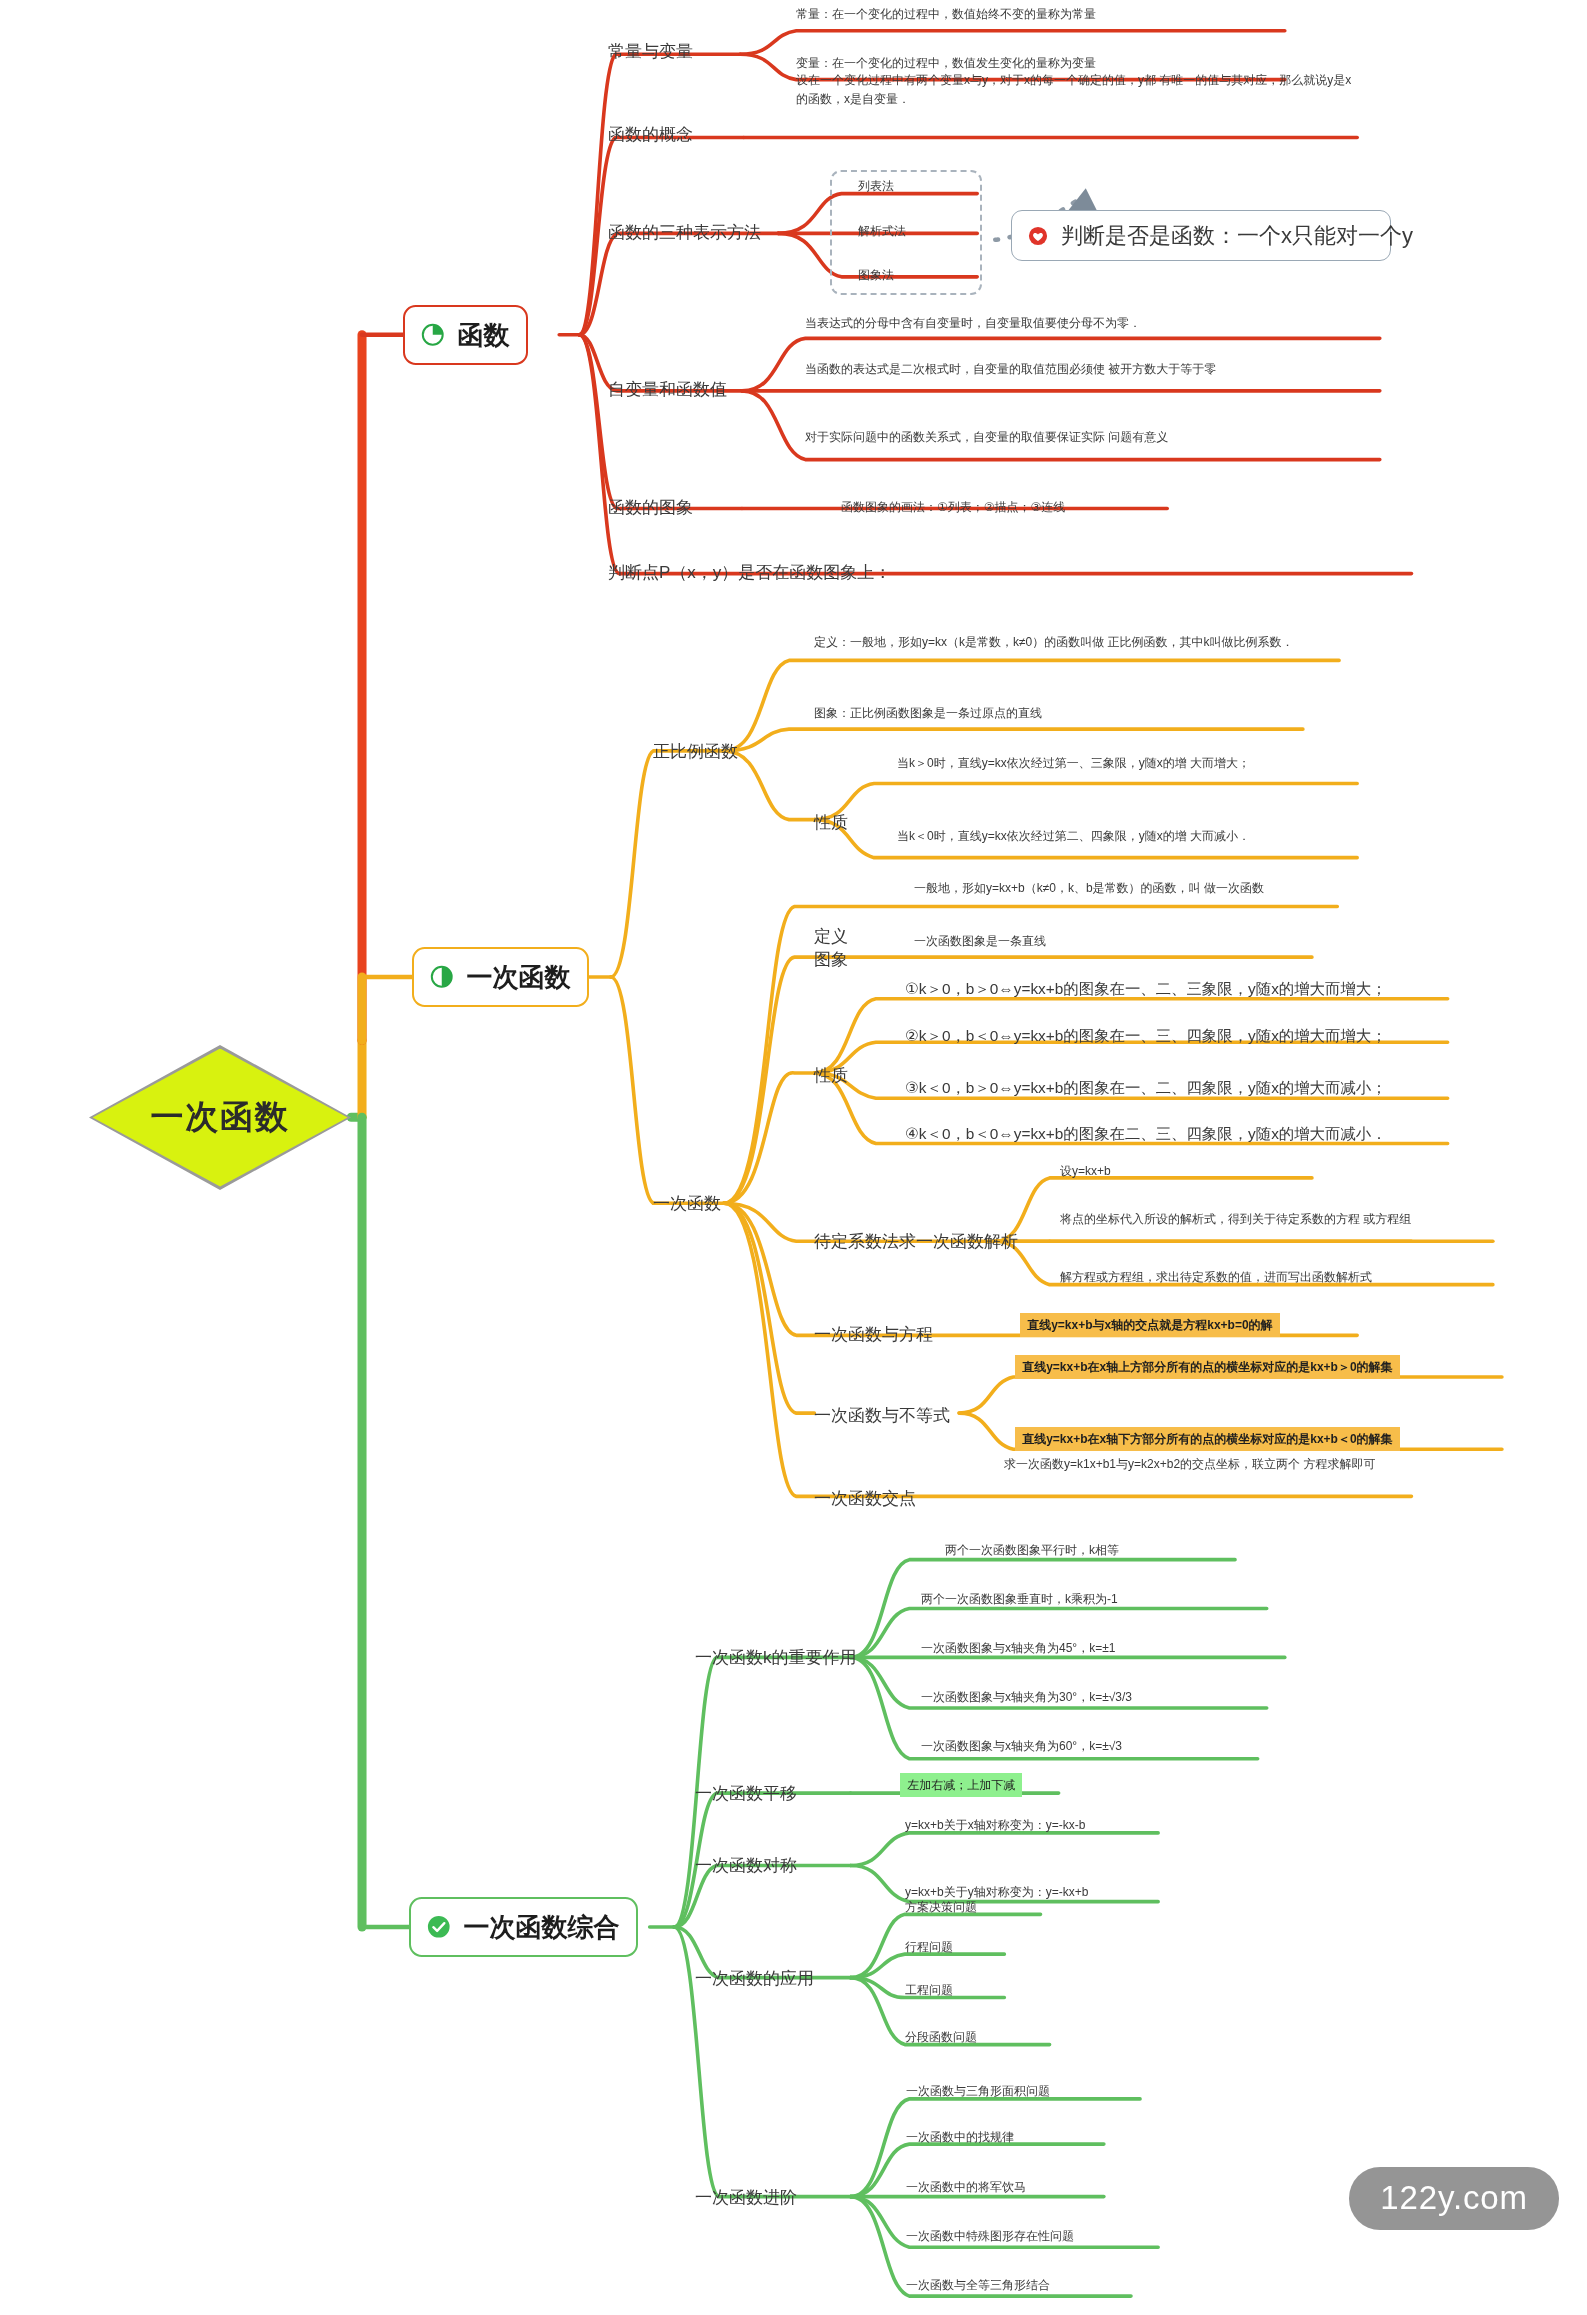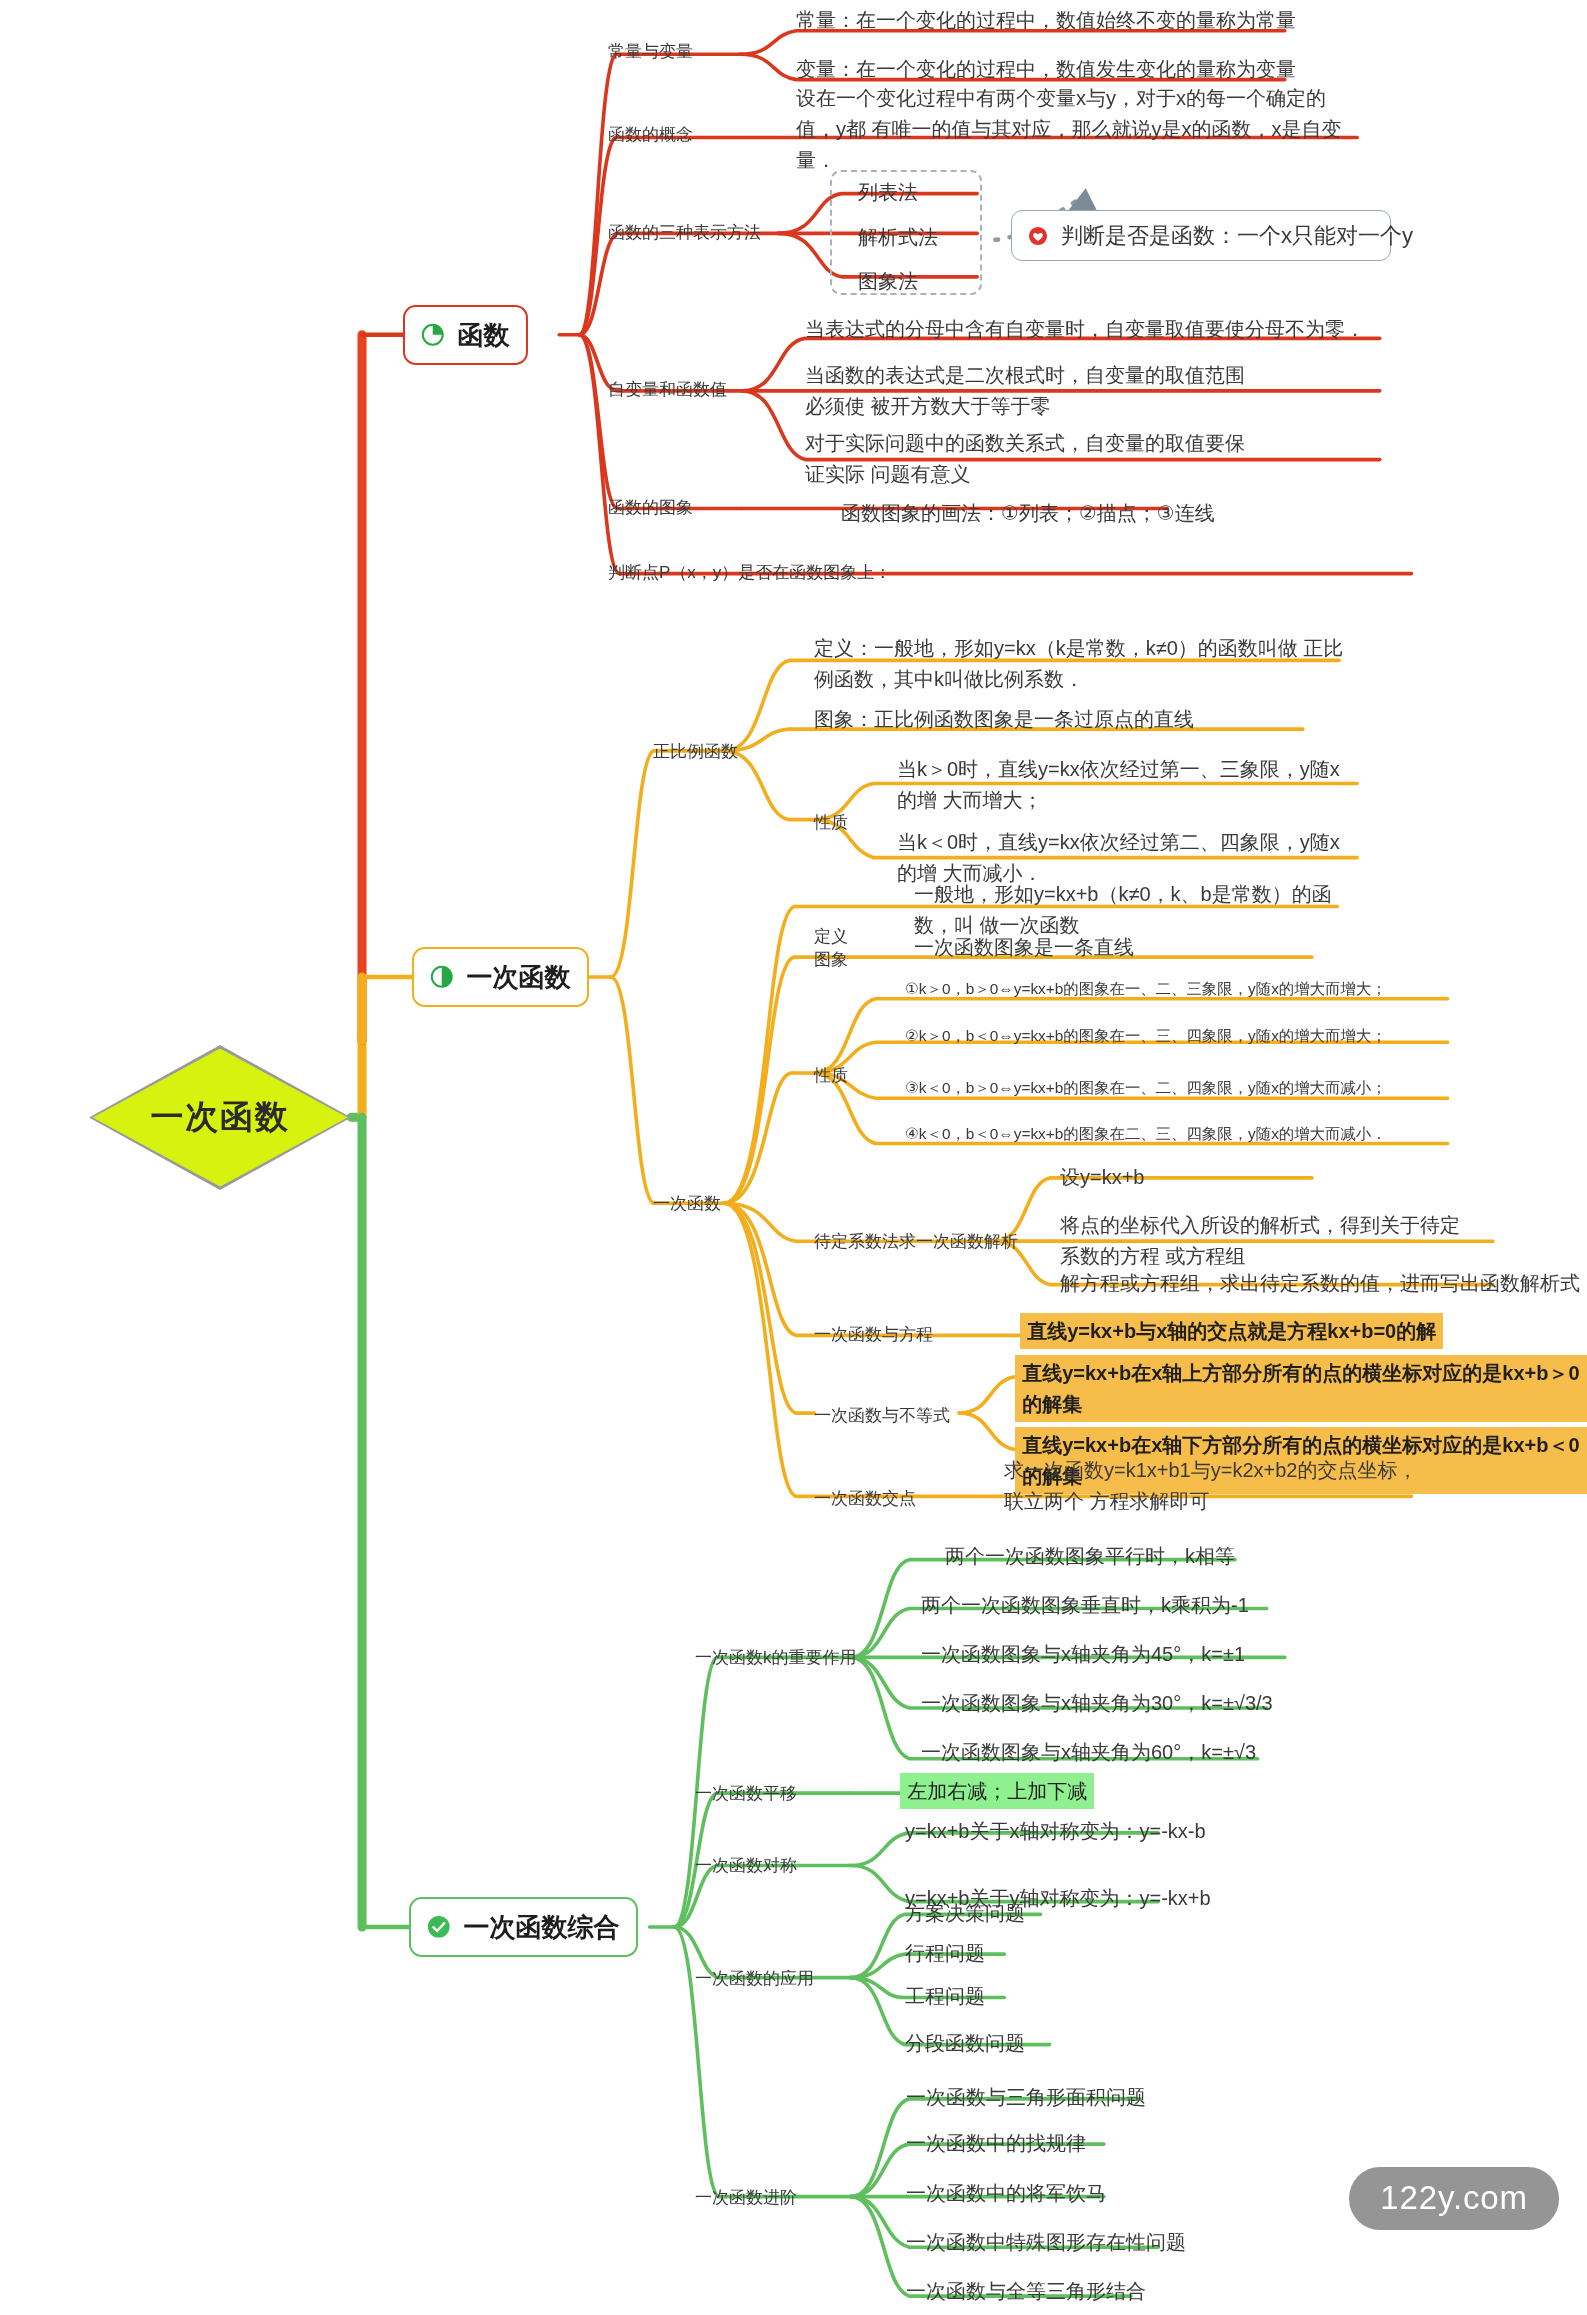--- a/index.html
+++ b/index.html
@@ -22,21 +22,21 @@
   .mainbox{position:absolute;display:flex;align-items:center;
      background:#fff;border-radius:12.7px;padding:0 16.3px;box-sizing:border-box;}
   .mainbox .ico{width:23.5px;height:23.5px;margin-right:12.7px;flex:0 0 auto;}
   .mainbox .mlabel{font-size:26px;font-weight:bold;color:#1d1d1d;white-space:nowrap;}
   .mb-red{border:2.7px solid #d9381e;}
   .mb-orange{border:2.7px solid #f2ae1c;}
   .mb-green{border:2.7px solid #5fbf5f;}
 
   
   .sub{position:absolute;font-size:17px;color:#3a3a3a;white-space:nowrap;}
-  .leaf{position:absolute;font-size:20px;color:#3a3a3a;line-height:1.55;}
+  .leaf{position:absolute;font-size:12px;color:#3a3a3a;line-height:1.55;}
   .leaf.small{font-size:15.4px;text-align:right;}
 
   
   .hl-orange{background:#f7bd4a;padding:2.7px 7.2px;display:inline-block;
      font-weight:bold;color:#1f1f1f;}
   .hl-green{background:#8ef08e;padding:2.7px 7.2px;display:inline-block;
      color:#1f1f1f;}
 
   
   .dashbox{position:absolute;border:2.7px dashed #a9b3bd;border-radius:11px;}
@@ -198,21 +198,21 @@
       </svg>
     </span>
     <span class="mlabel">一次函数综合</span>
   </div>
 
   <div class="sub" style="left:608px;top:40px;">常量与变量</div>
   <div class="leaf" style="left:796px;top:5.4px;">常量：在一个变化的过程中，数值始终不变的量称为常量</div>
   <div class="leaf" style="left:796px;top:54px;">变量：在一个变化的过程中，数值发生变化的量称为变量</div>
 
   <div class="sub" style="left:608px;top:123px;">函数的概念</div>
-  <div class="leaf" style="left:796px;top:71px;width:561px;margin-top:12px;">设在一个变化过程中有两个变量x与y，对于x的每一个确定的值，y都
+  <div class="leaf" style="left:796px;top:71px;width:561px;">设在一个变化过程中有两个变量x与y，对于x的每一个确定的值，y都
 有唯一的值与其对应，那么就说y是x的函数，x是自变量．</div>
 
   <div class="sub" style="left:608px;top:221px;">函数的三种表示方法</div>
   <div class="dashbox" style="left:830px;top:170px;width:148px;height:121px;"></div>
   <div class="leaf" style="left:858px;top:177px;">列表法</div>
   <div class="leaf" style="left:858px;top:222px;">解析式法</div>
   <div class="leaf" style="left:858px;top:266px;">图象法</div>
 
   <div class="callout" style="left:1011px;top:210px;width:380px;height:51px;">
     <span class="dot">

